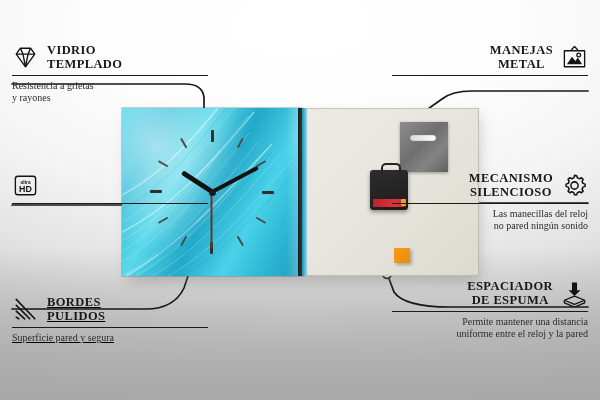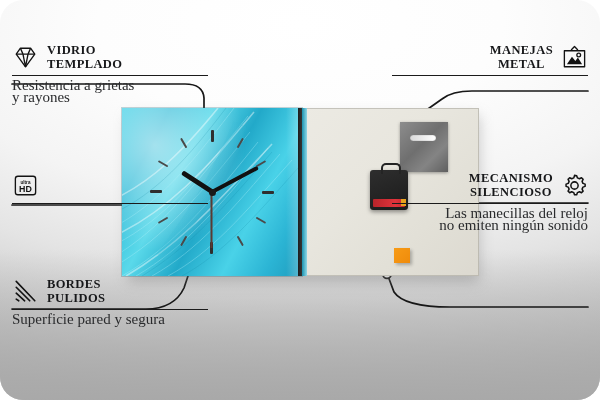--- a/index.html
+++ b/index.html
@@ -1,21 +1,21 @@
 <!DOCTYPE html>
 <html><head>
 <meta charset="utf-8">
 <style>
   html,body{margin:0;padding:0;}
   body{
     width:600px;height:400px;overflow:hidden;
     font-family:"Liberation Serif", serif;
     background:#ffffff;
   }
-  #stage{position:relative;width:600px;height:400px;overflow:hidden;border-radius:23px;}
+  #stage{position:relative;width:600px;height:400px;overflow:hidden;}
 
   
   .bg{
     position:absolute;inset:0;
     background:
       radial-gradient(130% 95% at 50% 6%, #ffffff 0%, #fdfdfd 26%, #f4f4f4 48%, #e4e4e4 66%, #cfcfcf 82%, #b4b4b4 100%);
   }
   .bg-bottom{
     position:absolute;left:0;right:0;bottom:0;height:150px;
     background:linear-gradient(to bottom, rgba(190,190,190,0) 0%, rgba(176,176,176,.55) 45%, rgba(168,168,168,.95) 100%);
@@ -102,21 +102,21 @@
   .callout.right{text-align:right;}
   .co-head{display:flex;align-items:center;gap:8px;}
   .callout.right .co-head{flex-direction:row-reverse;text-align:center;}
   .co-title{
     font-size:12.5px;line-height:13.5px;letter-spacing:.4px;
     color:#17181a;font-weight:700;font-variant:small-caps;
     text-transform:uppercase;white-space:pre-line;
   }
   .co-rule{height:1.4px;background:#1b1b1b;margin:4px 0 4px;}
   .co-sub{
-    font-size:15px;line-height:11.4px;color:#2a2b2d;white-space:pre-line;
+    font-size:10px;line-height:11.4px;color:#2a2b2d;white-space:pre-line;
   }
   .ico{width:27px;height:27px;flex:0 0 27px;display:block;}
   .ico svg{display:block;width:27px;height:27px;}
 
   .leader{position:absolute;inset:0;pointer-events:none;}
 </style>
 </head>
 <body>
 
 <div id="stage">
@@ -258,21 +258,21 @@
         <svg viewBox="0 0 32 32">
           <rect x="4" y="5" width="24" height="22" rx="3" fill="none" stroke="#131313" stroke-width="1.6"></rect>
           <text x="16" y="14" font-family="Liberation Sans, sans-serif" font-size="5.4" font-weight="700" fill="#131313" text-anchor="middle">ultra</text>
           <text x="16" y="24" font-family="Liberation Sans, sans-serif" font-size="10.5" font-weight="700" fill="#131313" text-anchor="middle">HD</text>
         </svg>
       </span>
     </div>
     <div class="co-rule"></div>
   </div>
 
-  <div class="callout left" style="left:12px;top:278px;">
+  <div class="callout left" style="left:12px;top:296px;text-decoration:underline;">
     <div class="co-head">
       <span class="ico">
         <svg viewBox="0 0 32 32" stroke="#131313" stroke-width="1.9" stroke-linecap="round">
           <path d="M5,4 L27,27"></path>
             <path d="M5,11 L21,27"></path>
             <path d="M5,18 L15,27"></path>
             <path d="M5,25 L8,27"></path>
         </svg>
       </span>
       <div class="co-title">Bordes
@@ -304,17 +304,33 @@
         <svg viewBox="0 0 32 32" fill="none" stroke="#131313" stroke-width="1.8" stroke-linejoin="round">
           <path d="M16,4 l2.6,.4 .9,2.6 2.4,1 2.4,-1.2 1.9,1.9 -1.2,2.4 1,2.4 2.6,.9 0,2.6 -2.6,.9 -1,2.4 1.2,2.4 -1.9,1.9 -2.4,-1.2 -2.4,1 -.9,2.6 -2.6,0 -.9,-2.6 -2.4,-1 -2.4,1.2 -1.9,-1.9 1.2,-2.4 -1,-2.4 -2.6,-.9 0,-2.6 2.6,-.9 1,-2.4 -1.2,-2.4 1.9,-1.9 2.4,1.2 2.4,-1 .9,-2.6 z"></path>
           <circle cx="16" cy="16" r="4.3"></circle>
         </svg>
       </span>
       <div class="co-title">Mecanismo
 Silencioso</div>
     </div>
     <div class="co-rule"></div>
     <div class="co-sub">Las manecillas del reloj
-no emiten ningún sonido</div>
-  </div>
-
+no pared ningún sonido</div>
+  </div>
+
+  <div class="callout right" style="left:392px;top:280px;">
+    <div class="co-head">
+      <span class="ico">
+        <svg viewBox="0 0 32 32" fill="none" stroke="#131313" stroke-width="1.6" stroke-linejoin="round">
+          <path d="M13,3 h6 v9 h4 l-7,7 -7,-7 h4 z" fill="#131313" stroke="none"></path>
+          <path d="M16,19 L28,24 L16,29 L4,24 Z"></path>
+          <path d="M4,24 v3 l12,5 12,-5 v-3"></path>
+        </svg>
+      </span>
+      <div class="co-title">Espaciador
+de Espuma</div>
+    </div>
+    <div class="co-rule"></div>
+    <div class="co-sub">Permite mantener una distancia
+uniforme entre el reloj y la pared</div>
+  </div>
 
 </div>
 
 </body></html>

